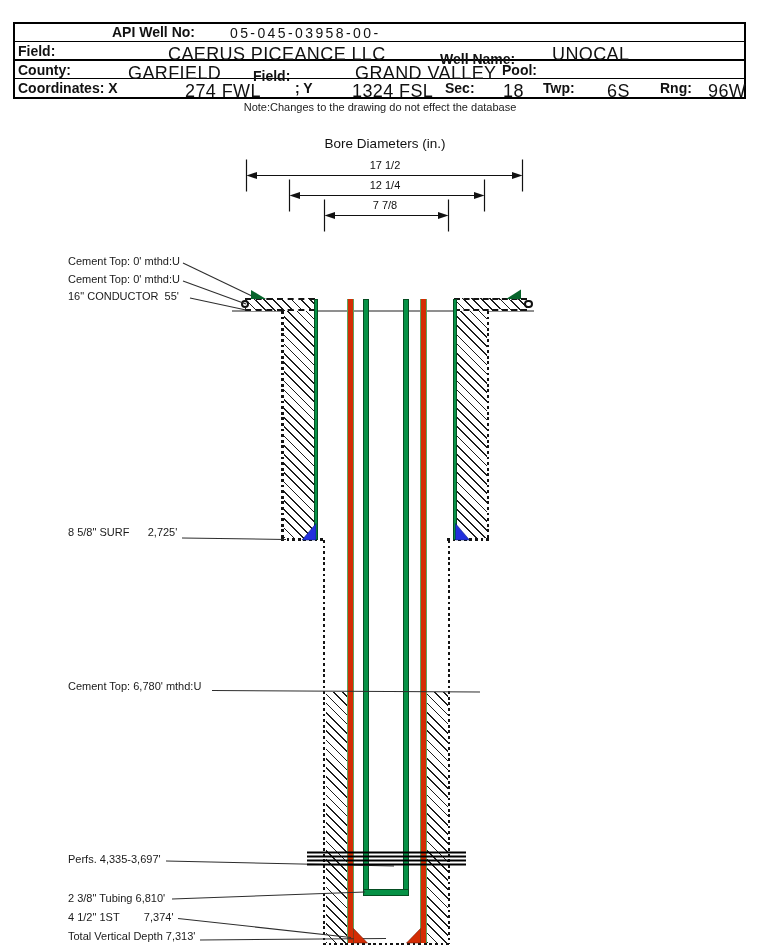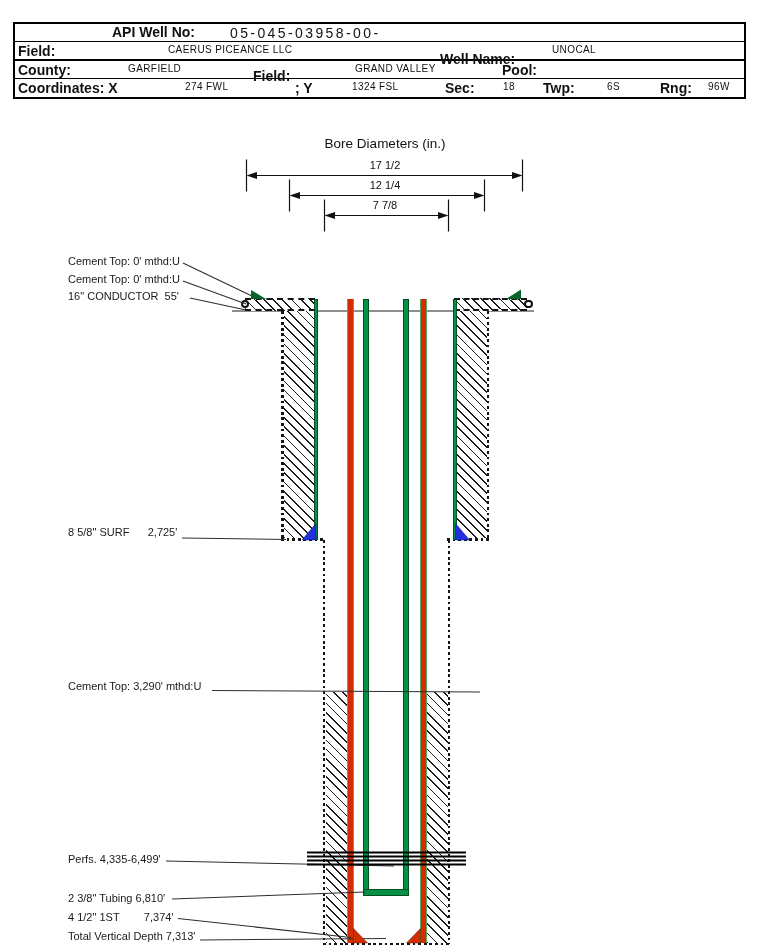--- a/index.html
+++ b/index.html
@@ -2,21 +2,21 @@
 <html style="--casing-green: #069246; --casing-green-dark: #054d22; --casing-red: #d42d04; --shoe-blue: #2230dd; --cement-marker-green: #06632a;"><head>
 <meta charset="utf-8">
 <style>
   html,body{margin:0;padding:0;background:#fff;}
   .page{position:relative;width:759px;height:947px;background:#fff;overflow:hidden;
         font-family:"Liberation Sans","DejaVu Sans",sans-serif;color:#111;}
   .abs{position:absolute;white-space:pre;}
   .title{font-size:15px;font-weight:bold;left:380px;top:4px;transform:translateX(-50%);}
   .tablebox{position:absolute;left:13px;top:22px;width:729px;height:73px;border:2px solid #000;background:transparent;}
   .hline{position:absolute;left:13px;width:733px;height:1.8px;background:#000;}
-  .cell{font-size:10px;letter-spacing:.4px;}
+  .cell{font-size:18px;letter-spacing:.4px;}
   .cellb{font-size:14px;font-weight:bold;}
   .api-val{font-size:14px;letter-spacing:2.4px;}
   .note{font-size:11px;left:380px;top:101px;transform:translateX(-50%);color:#222;}
   .bore-title{font-size:13.5px;left:385px;top:136px;transform:translateX(-50%);}
   .dim-label{font-size:11px;transform:translateX(-50%);left:385px;}
   .ann{font-size:11px;left:68px;color:#1a1a1a;}
   .hatch{position:absolute;background-color:#fff;
          background-image:repeating-linear-gradient(45deg,rgba(10,10,10,.92) 0 1.2px,transparent 1.2px 6.5px);}
   .bar{box-sizing:border-box;border-top:2.5px dashed #141414;border-bottom:2.5px dashed #141414;}
   .dashv{position:absolute;width:2.6px;background:repeating-linear-gradient(180deg,#141414 0 2.8px,transparent 2.8px 5.6px);}
@@ -60,20 +60,21 @@
   <span class="abs cell" style="left:185px;top:81px">274 FWL</span>
   <span class="abs cellb" style="left:295px;top:80px">; Y</span>
   <span class="abs cell" style="left:352px;top:81px">1324 FSL</span>
   <span class="abs cellb" style="left:445px;top:80px">Sec:</span>
   <span class="abs cell" style="left:503px;top:81px">18</span>
   <span class="abs cellb" style="left:543px;top:80px">Twp:</span>
   <span class="abs cell" style="left:607px;top:81px">6S</span>
   <span class="abs cellb" style="left:660px;top:80px">Rng:</span>
   <span class="abs cell" style="left:708px;top:81px">96W</span>
 
+  <div class="abs note">Note:Changes to the drawing do not effect the database</div>
 
   <div class="abs bore-title">Bore Diameters (in.)</div>
   <div class="abs dim-label" style="top:159px">17 1/2</div>
   <div class="abs dim-label" style="top:179px">12 1/4</div>
   <div class="abs dim-label" style="top:199px">7 7/8</div>
 
   <div class="groundline z1"></div>
 
   <div class="hatch bar z2" style="left:245px;top:297.5px;width:69.5px;height:13.5px"></div>
   <div class="hatch bar z2" style="left:453.5px;top:297.5px;width:73.5px;height:13.5px"></div>
@@ -151,19 +152,19 @@
       <line x1="307" y1="856.5" x2="466" y2="856.5"></line>
       <line x1="307" y1="860.5" x2="466" y2="860.5"></line>
       <line x1="307" y1="864.5" x2="466" y2="864.5"></line>
     </g>
   </svg>
 
   <div class="abs ann z5" style="top:255px">Cement Top: 0' mthd:U</div>
   <div class="abs ann z5" style="top:273px">Cement Top: 0' mthd:U</div>
   <div class="abs ann z5" style="top:290px">16" CONDUCTOR  55'</div>
   <div class="abs ann z5" style="top:526px">8 5/8" SURF      2,725'</div>
-  <div class="abs ann z5" style="top:680px">Cement Top: 3,290' mthd:U</div>
-  <div class="abs ann z5" style="top:853px">Perfs. 4,335-6,499'</div>
+  <div class="abs ann z5" style="top:680px">Cement Top: 6,780' mthd:U</div>
+  <div class="abs ann z5" style="top:853px">Perfs. 4,335-3,697'</div>
   <div class="abs ann z5" style="top:892px">2 3/8" Tubing 6,810'</div>
   <div class="abs ann z5" style="top:911px">4 1/2" 1ST        7,374'</div>
   <div class="abs ann z5" style="top:930px">Total Vertical Depth 7,313'</div>
 
 </div>
 
 </body></html>

